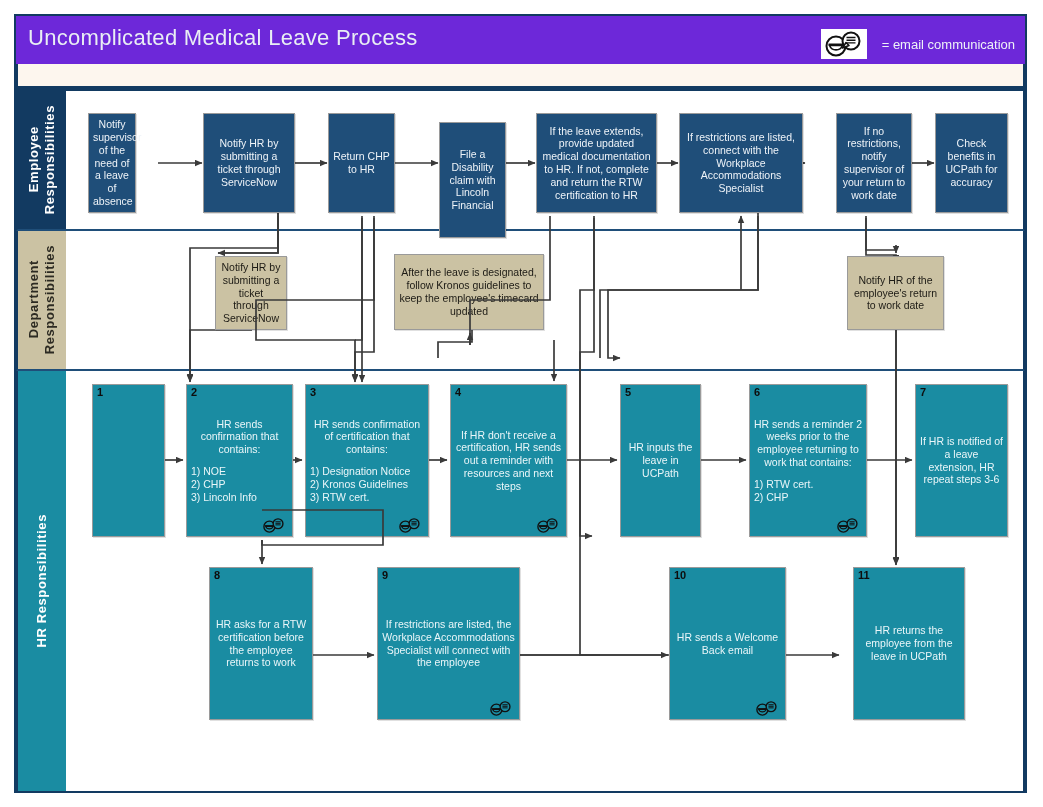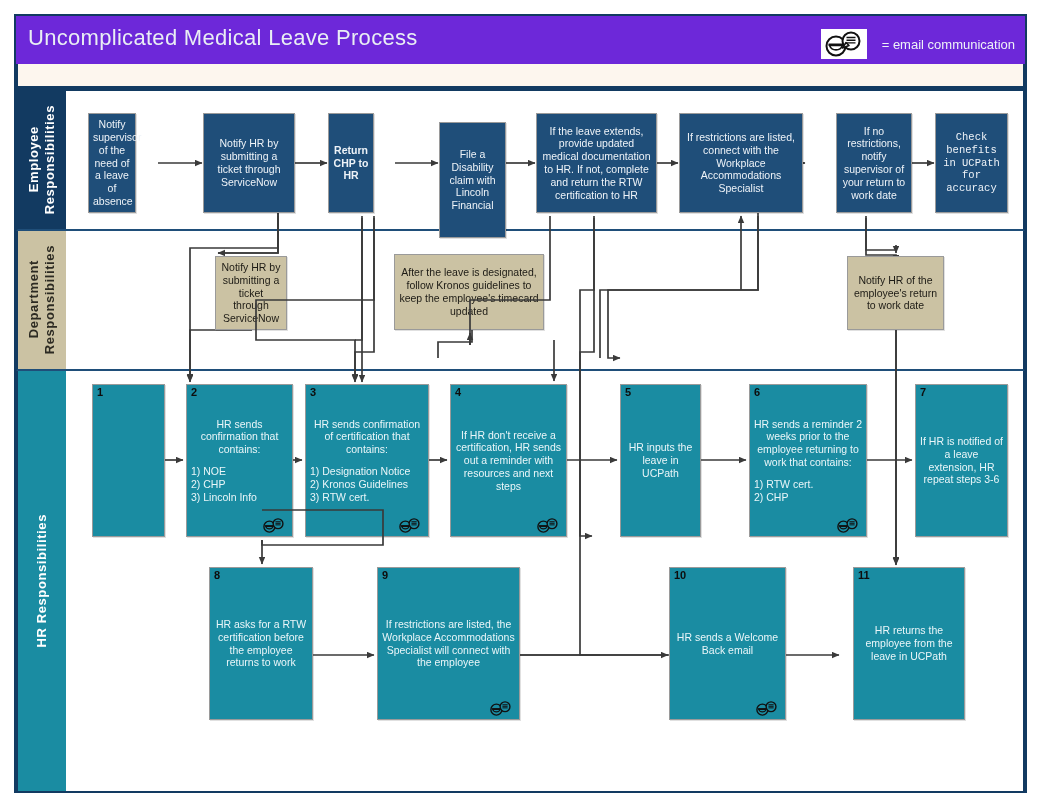--- a/index.html
+++ b/index.html
@@ -217,36 +217,36 @@
       <path d="M278,163 V253 H218"></path>
     </g>
   </svg>
 
   <div class="node emp" style="left:88px;top:113px;width:48px;height:100px;">
     <div class="txt">Notify supervisor of the need of a leave of absence</div>
   </div>
   <div class="node emp" style="left:203px;top:113px;width:92px;height:100px;">
     <div class="txt">Notify HR by submitting a ticket through ServiceNow</div>
   </div>
-  <div class="node emp" style="left:328px;top:113px;width:46px;height:100px;font-weight:bold;">
+  <div class="node emp" style="left:328px;top:113px;width:67px;height:100px;">
     <div class="txt">Return CHP to HR</div>
   </div>
   <div class="node emp" style="left:439px;top:122px;width:67px;height:116px;">
     <div class="txt">File a Disability claim with Lincoln Financial</div>
   </div>
   <div class="node emp" style="left:536px;top:113px;width:121px;height:100px;">
     <div class="txt">If the leave extends, provide updated medical documentation to HR. If not, complete and return the RTW certification to HR</div>
   </div>
   <div class="node emp" style="left:679px;top:113px;width:124px;height:100px;">
     <div class="txt">If restrictions are listed, connect with the Workplace Accommodations Specialist</div>
   </div>
   <div class="node emp" style="left:836px;top:113px;width:76px;height:100px;">
     <div class="txt">If no restrictions, notify supervisor of your return to work date</div>
   </div>
-  <div class="node emp" style="left:935px;top:113px;width:73px;height:100px;font-family:Liberation Mono, monospace;">
+  <div class="node emp" style="left:935px;top:113px;width:73px;height:100px;">
     <div class="txt">Check benefits in UCPath for accuracy</div>
   </div>
 
   <div class="node dept" style="left:215px;top:256px;width:72px;height:74px;">
     <div class="txt">Notify HR by submitting a ticket through ServiceNow</div>
   </div>
   <div class="node dept" style="left:394px;top:254px;width:150px;height:76px;">
     <div class="txt">After the leave is designated, follow Kronos guidelines to keep the employee's timecard updated</div>
   </div>
   <div class="node dept" style="left:847px;top:256px;width:97px;height:74px;">

